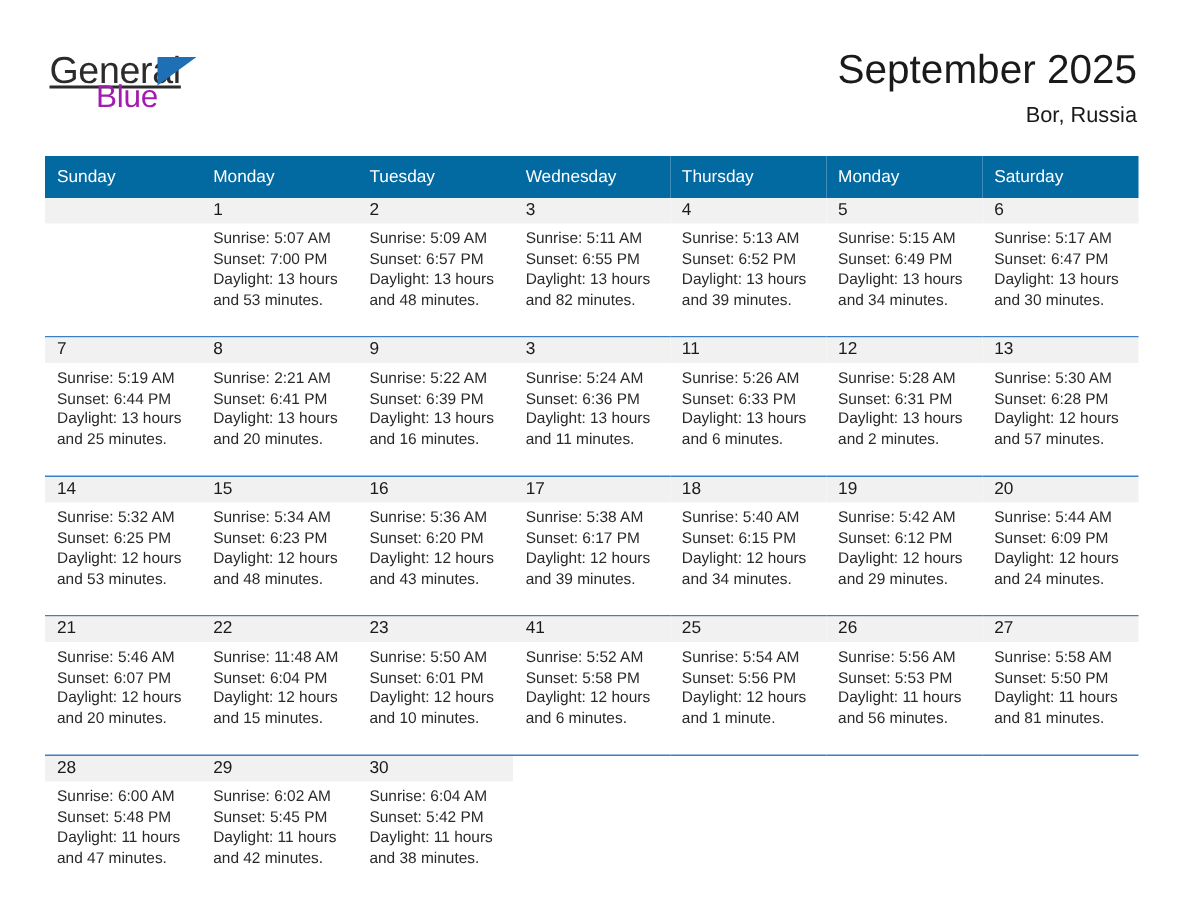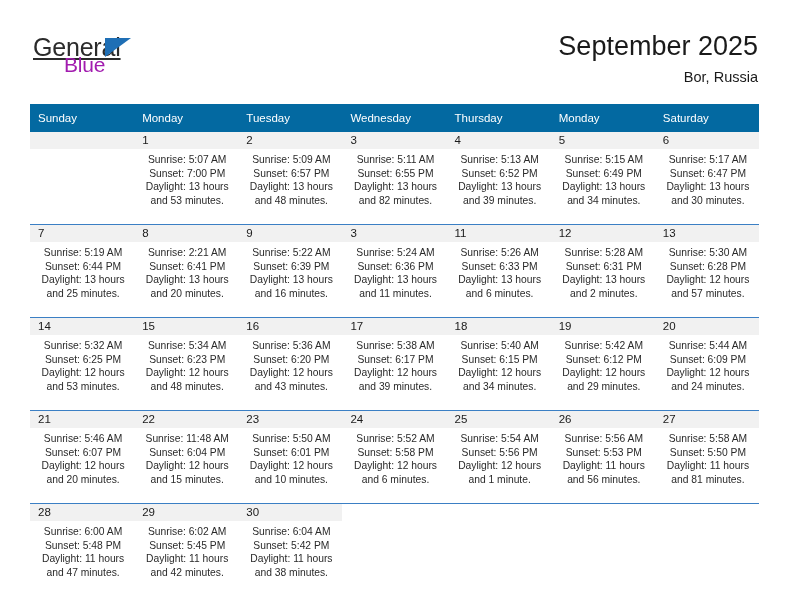--- a/index.html
+++ b/index.html
@@ -129,21 +129,20 @@
     background: #f1f1f1;
   }
   .daycell.blank .daynum-band {
     background: #ffffff;
   }
   .details {
     padding: 4px 6px 0 8px;
     font-size: 10.3px;
     line-height: 13.6px;
     color: #2a2a2a;
-    text-align: center;
   }
   .details div {
     white-space: nowrap;
   }
 </style>
 </head>
 <body>
 
 <div class="page">
 
@@ -432,21 +431,21 @@
               <div class="details">
                 <div>Sunrise: 5:50 AM</div>
                 <div>Sunset: 6:01 PM</div>
                 <div>Daylight: 12 hours</div>
                 <div>and 10 minutes.</div>
               </div>
             </div>
           </td>
           <td>
             <div class="daycell">
-              <div class="daynum-band">24</div>
+              <div class="daynum-band">41</div>
               <div class="details">
                 <div>Sunrise: 5:52 AM</div>
                 <div>Sunset: 5:58 PM</div>
                 <div>Daylight: 12 hours</div>
                 <div>and 6 minutes.</div>
               </div>
             </div>
           </td>
           <td>
             <div class="daycell">

